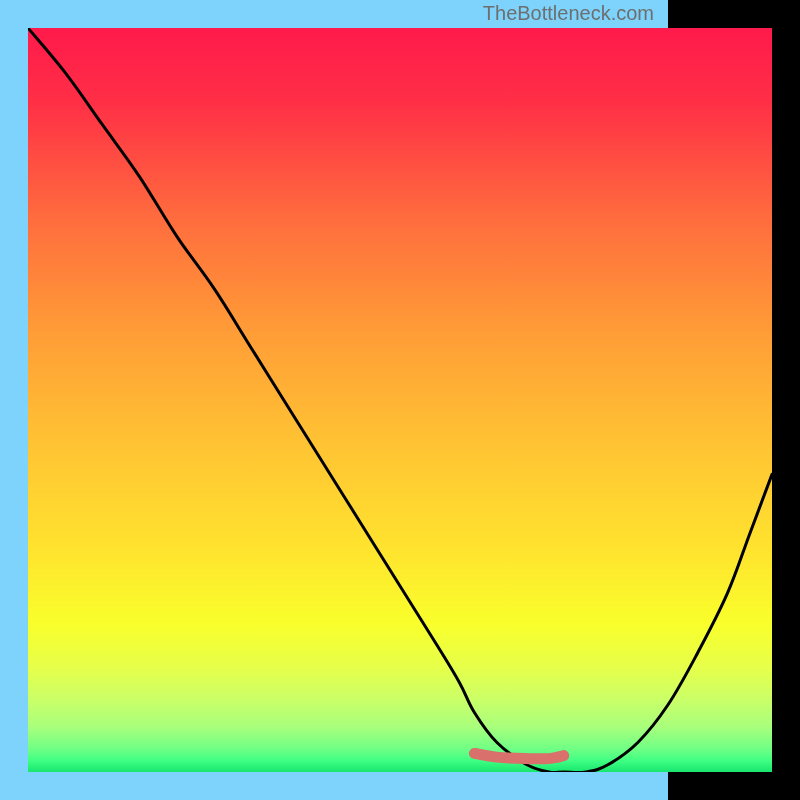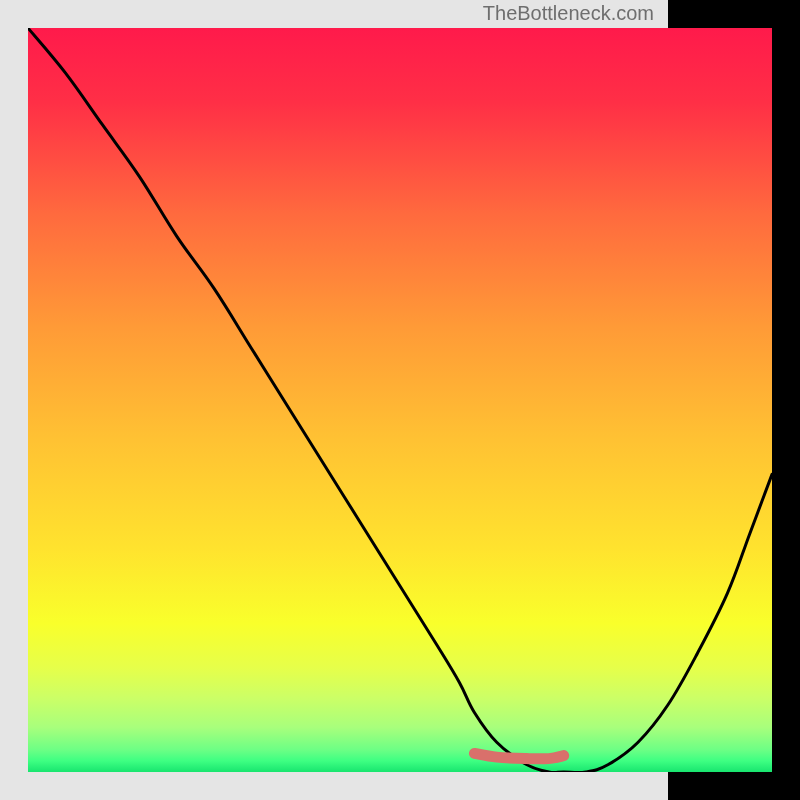--- a/index.html
+++ b/index.html
@@ -9,21 +9,21 @@
     height: 800px;
     background: #000;
     overflow: hidden;
   }
   .frame {
     position: absolute;
     left: 0;
     top: 0;
     width: 668px;
     height: 800px;
-    background: #e5e5e5;
+    background: #7dd3fc;
   }
   .plot {
     position: absolute;
     left: 28px;
     top: 28px;
     width: 744px;
     height: 744px;
     overflow: hidden;
   }
   .gradient {

